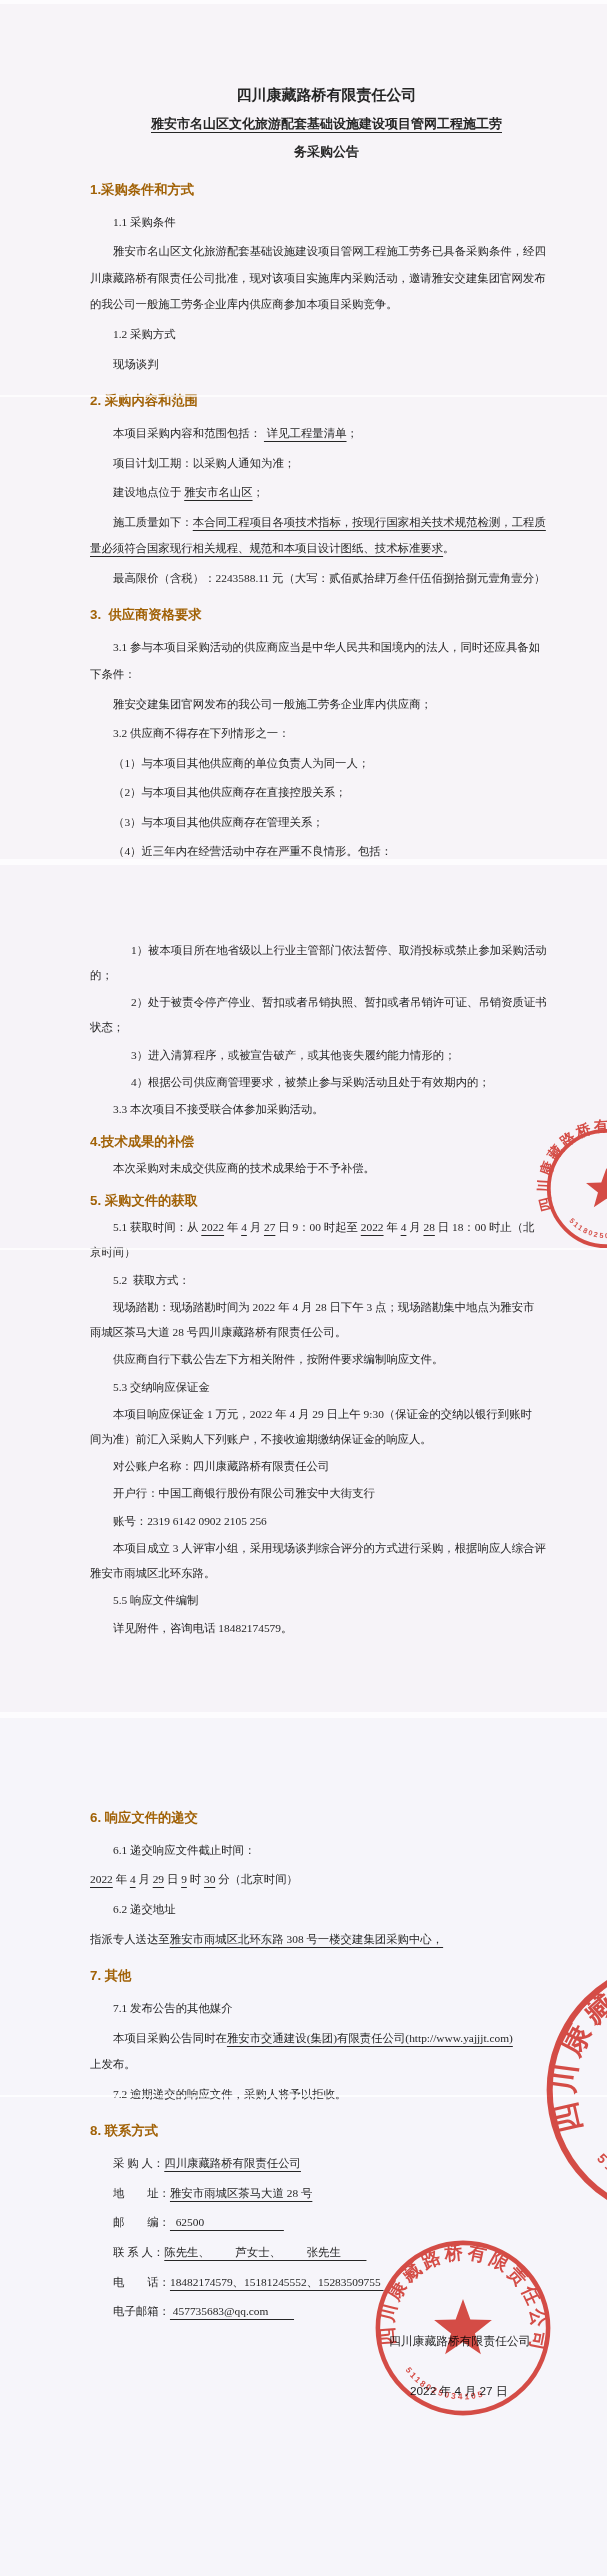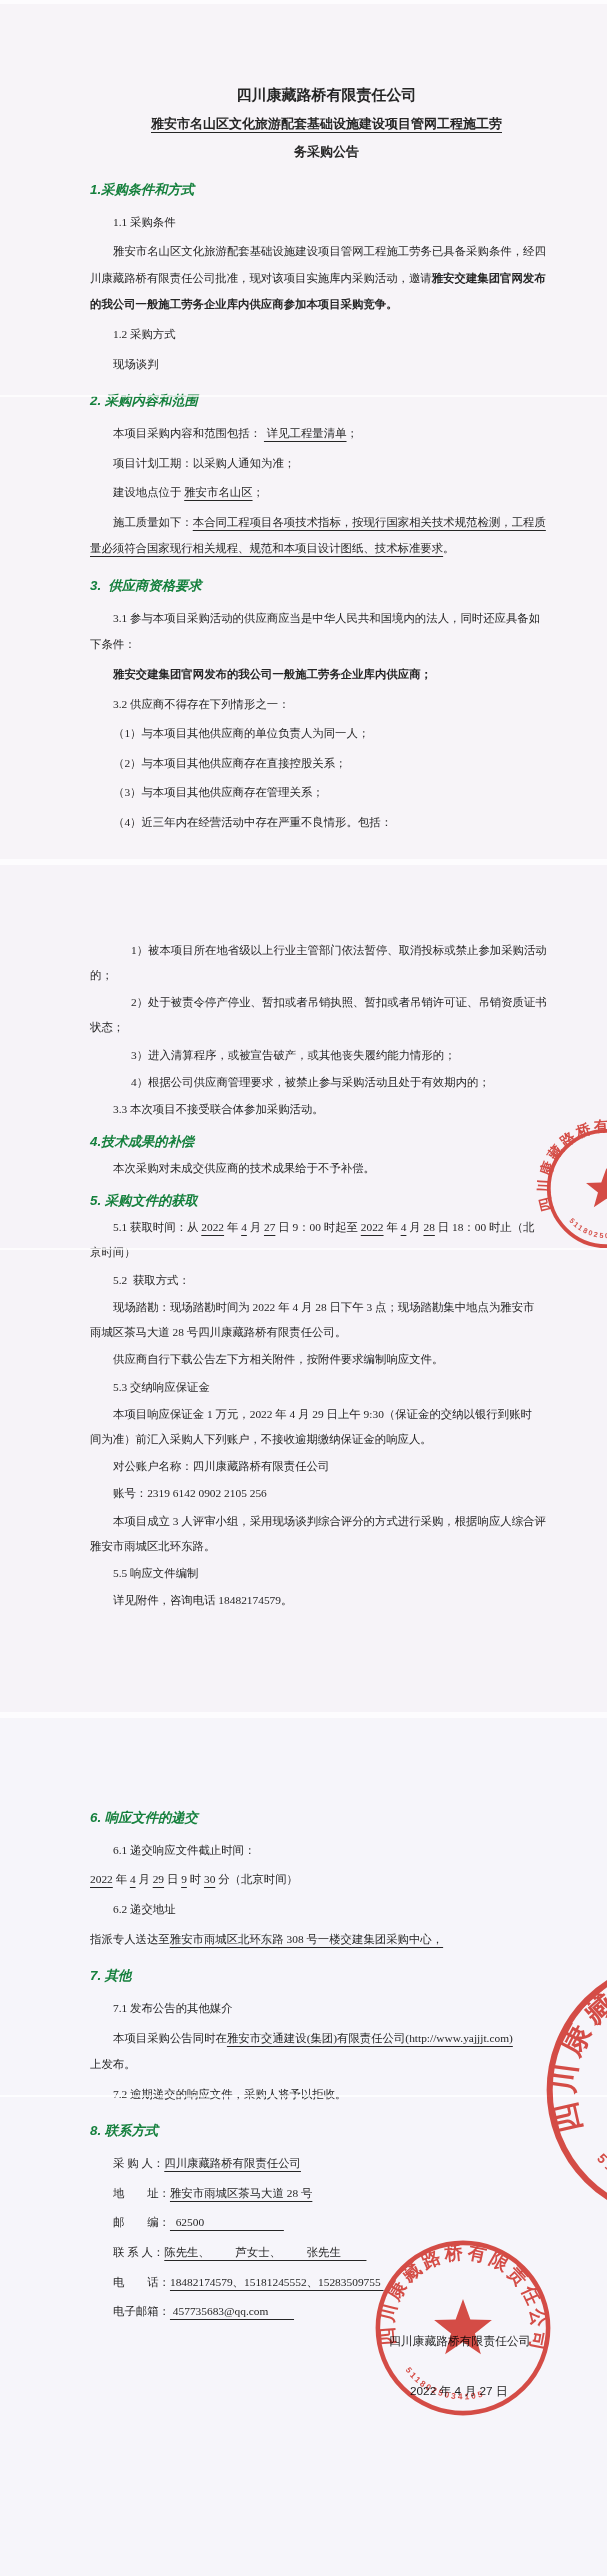--- a/index.html
+++ b/index.html
@@ -13,27 +13,27 @@
   #page2 .content{padding-top:73px;}
   #page3 .content{padding-top:76px;}
   .line{white-space:pre;font-size:11.4px;line-height:26.6px;min-height:26.6px;}
   #page2 .line{line-height:25px;min-height:25px;}
   .t1{margin-top:76px;text-align:center;font-size:15px;font-weight:bold;
       font-family:"Liberation Sans","DejaVu Sans",sans-serif;line-height:30px;min-height:30px;}
   .t2,.t2b{text-align:center;font-size:13px;font-weight:bold;
       font-family:"Liberation Sans","DejaVu Sans",sans-serif;line-height:28px;min-height:28px;}
   .t2 span{text-decoration:underline;text-underline-offset:3.8px;}
   .h{font-family:"Liberation Sans","DejaVu Sans",sans-serif;font-weight:bold;font-size:13.3px;
-     color:#15803d;line-height:33px;min-height:33px;margin-top:6.8px;font-style:italic;}
+     color:#a16207;line-height:33px;min-height:33px;margin-top:6.8px;}
   .i1{padding-left:23px;}
   .i2{padding-left:41px;}
   .mt1{margin-top:3px;}
   #page2 .mt1{margin-top:2.3px;}
   .u{text-decoration:underline;text-underline-offset:3.8px;text-decoration-thickness:0.8px;}
-  .b{font-weight:bold;}
+  .b{font-weight:normal;}
   .crease{position:absolute;left:0;width:100%;height:2.3px;background:rgba(255,255,255,0.75);}
   
   .sig{position:absolute;white-space:pre;font-size:11.8px;color:#1f1f1f;}
   #sig-company{top:616px;left:389px;}
   #sig-date{top:666px;left:410px;font-family:"Liberation Sans","DejaVu Sans",sans-serif;font-weight:normal;}
   
   .seal{position:absolute;mix-blend-mode:multiply;opacity:0.82;}
   #seal-main{left:368px;top:515px;}
   #seal-edge-p2{right:-83px;top:240px;}
   #seal-edge-p3{right:-214px;top:228px;}
@@ -55,20 +55,21 @@
         <div class="line"><span>川康藏路桥有限责任公司批准，现对该项目实施库内采购活动，邀请</span><span class="b">雅安交建集团官网发布</span></div>
         <div class="line"><span class="b">的我公司一般施工劳务企业库内供应商参加本项目采购竞争。</span></div>
         <div class="line i1 mt1"><span>1.2 采购方式</span></div>
         <div class="line i1 mt1"><span>现场谈判</span></div>
         <div class="line h"><span>2. 采购内容和范围</span></div>
         <div class="line i1 mt1"><span>本项目采购内容和范围包括： </span><span class="u"> 详见工程量清单</span><span>；</span></div>
         <div class="line i1 mt1"><span>项目计划工期：以采购人通知为准；</span></div>
         <div class="line i1 mt1"><span>建设地点位于 </span><span class="u">雅安市名山区</span><span>；</span></div>
         <div class="line i1 mt1"><span>施工质量如下：</span><span class="u">本合同工程项目各项技术指标，按现行国家相关技术规范检测，工程质</span></div>
         <div class="line"><span class="u">量必须符合国家现行相关规程、规范和本项目设计图纸、技术标准要求</span><span>。</span></div>
+        <div class="line i1 mt1"><span>最高限价（含税）：2243588.11 元（大写：贰佰贰拾肆万叁仟伍佰捌拾捌元壹角壹分）</span></div>
         <div class="line h"><span>3.  供应商资格要求</span></div>
         <div class="line i1 mt1"><span>3.1 参与本项目采购活动的供应商应当是中华人民共和国境内的法人，同时还应具备如</span></div>
         <div class="line"><span>下条件：</span></div>
         <div class="line i1 mt1"><span class="b">雅安交建集团官网发布的我公司一般施工劳务企业库内供应商；</span></div>
         <div class="line i1 mt1"><span>3.2 供应商不得存在下列情形之一：</span></div>
         <div class="line i1 mt1"><span>（1）与本项目其他供应商的单位负责人为同一人；</span></div>
         <div class="line i1 mt1"><span>（2）与本项目其他供应商存在直接控股关系；</span></div>
         <div class="line i1 mt1"><span>（3）与本项目其他供应商存在管理关系；</span></div>
         <div class="line i1 mt1"><span>（4）近三年内在经营活动中存在严重不良情形。包括：</span></div>
       </div>
@@ -90,20 +91,21 @@
         <div class="line i1 mt1"><span>5.1 获取时间：从 </span><span class="u">2022</span><span> 年 </span><span class="u">4</span><span> 月 </span><span class="u">27</span><span> 日 9：00 时起至 </span><span class="u">2022</span><span> 年 </span><span class="u">4</span><span> 月 </span><span class="u">28</span><span> 日 18：00 时止（北</span></div>
         <div class="line"><span>京时间）</span></div>
         <div class="line i1 mt1"><span>5.2  获取方式：</span></div>
         <div class="line i1 mt1"><span>现场踏勘：现场踏勘时间为 2022 年 4 月 28 日下午 3 点；现场踏勘集中地点为雅安市</span></div>
         <div class="line"><span>雨城区茶马大道 28 号四川康藏路桥有限责任公司。</span></div>
         <div class="line i1 mt1"><span>供应商自行下载公告左下方相关附件，按附件要求编制响应文件。</span></div>
         <div class="line i1 mt1"><span>5.3 交纳响应保证金</span></div>
         <div class="line i1 mt1"><span>本项目响应保证金 1 万元，2022 年 4 月 29 日上午 9:30（保证金的交纳以银行到账时</span></div>
         <div class="line"><span>间为准）前汇入采购人下列账户，不接收逾期缴纳保证金的响应人。</span></div>
         <div class="line i1 mt1"><span>对公账户名称：四川康藏路桥有限责任公司</span></div>
+        <div class="line i1 mt1"><span>开户行：中国工商银行股份有限公司雅安中大街支行</span></div>
         <div class="line i1 mt1"><span>账号：2319 6142 0902 2105 256</span></div>
         <div class="line i1 mt1"><span>本项目成立 3 人评审小组，采用现场谈判综合评分的方式进行采购，根据响应人综合评</span></div>
         <div class="line"><span>雅安市雨城区北环东路。</span></div>
         <div class="line i1 mt1"><span>5.5 响应文件编制</span></div>
         <div class="line i1 mt1"><span>详见附件，咨询电话 18482174579。</span></div>
       </div>
     <div class="crease" style="top:383px"></div>
 
     <svg class="seal" id="seal-edge-p2" width="167" height="167" viewBox="0 0 220 220">
       <circle cx="110" cy="110" r="76" fill="none" stroke="#d5281e" stroke-width="5"></circle>

